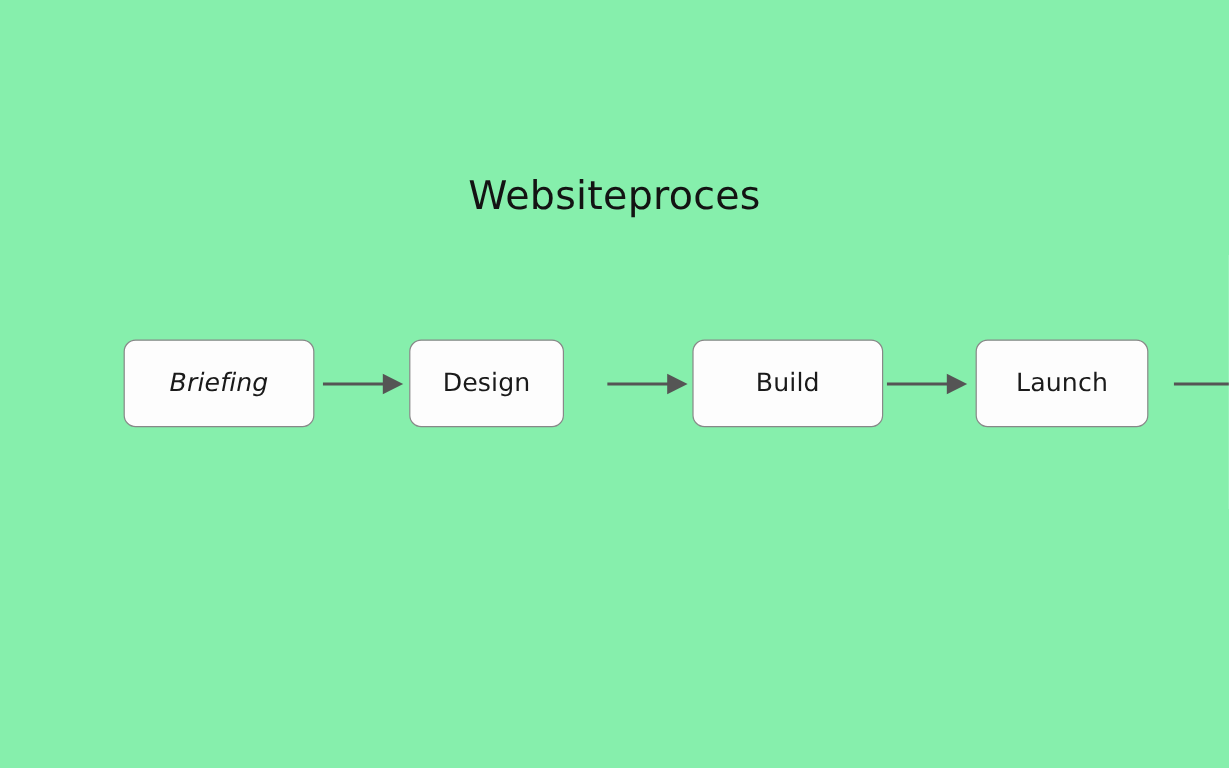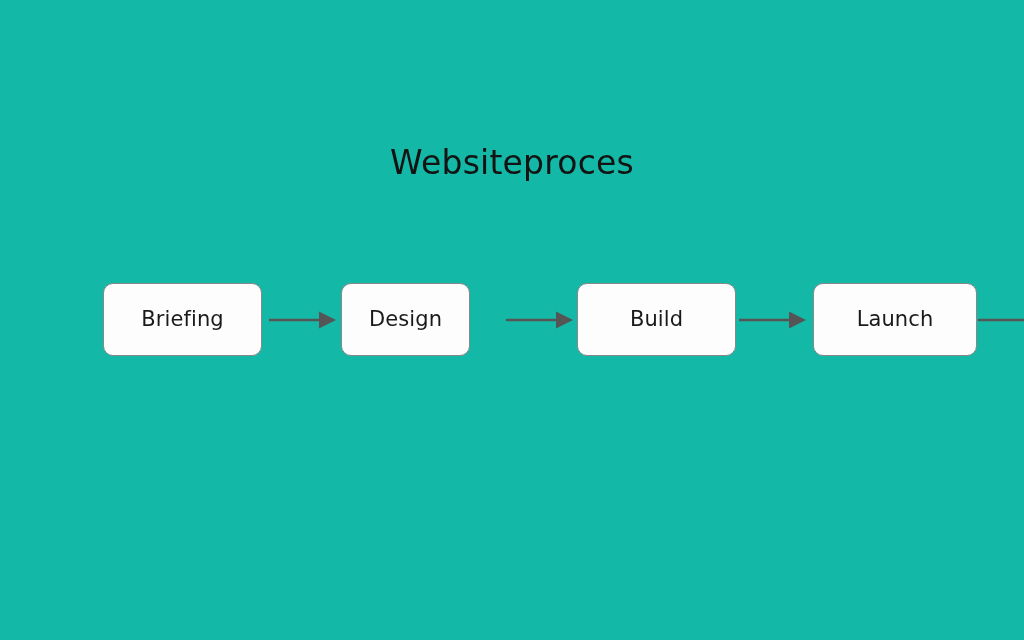--- a/index.html
+++ b/index.html
@@ -15,21 +15,21 @@
     overflow: hidden;
     position: relative;
   }
 
   #diagram-canvas {
     position: absolute;
     left: 0;
     top: 0;
     width: 1024px;
     height: 640px;
-    background: #14b8a6;
+    background: #86efac;
     overflow: hidden;
   }
 
   
   #diagram-title {
     position: absolute;
     left: 0;
     top: 142px;
     width: 1024px;
     text-align: center;
@@ -56,24 +56,24 @@
   }
   .flow-node-label {
     font-size: 21px;
     font-weight: 400;
     color: #1a1a1a;
     line-height: 1;
     white-space: nowrap;
     letter-spacing: 0.1px;
   }
 
-  #node-briefing { left: 103px; width: 159px; }
+  #node-briefing { left: 103px; width: 159px; font-style: italic; }
   #node-design   { left: 341px; width: 129px; }
   #node-build    { left: 577px; width: 159px; }
-  #node-launch   { left: 813px; width: 164px; }
+  #node-launch   { left: 813px; width: 144px; }
 
   
   .flow-arrow {
     position: absolute;
     top: 306px;
     height: 28px;
     overflow: visible;
   }
   #arrow-1 { left: 269px; width: 68px; }
   #arrow-2 { left: 506px; width: 68px; }

